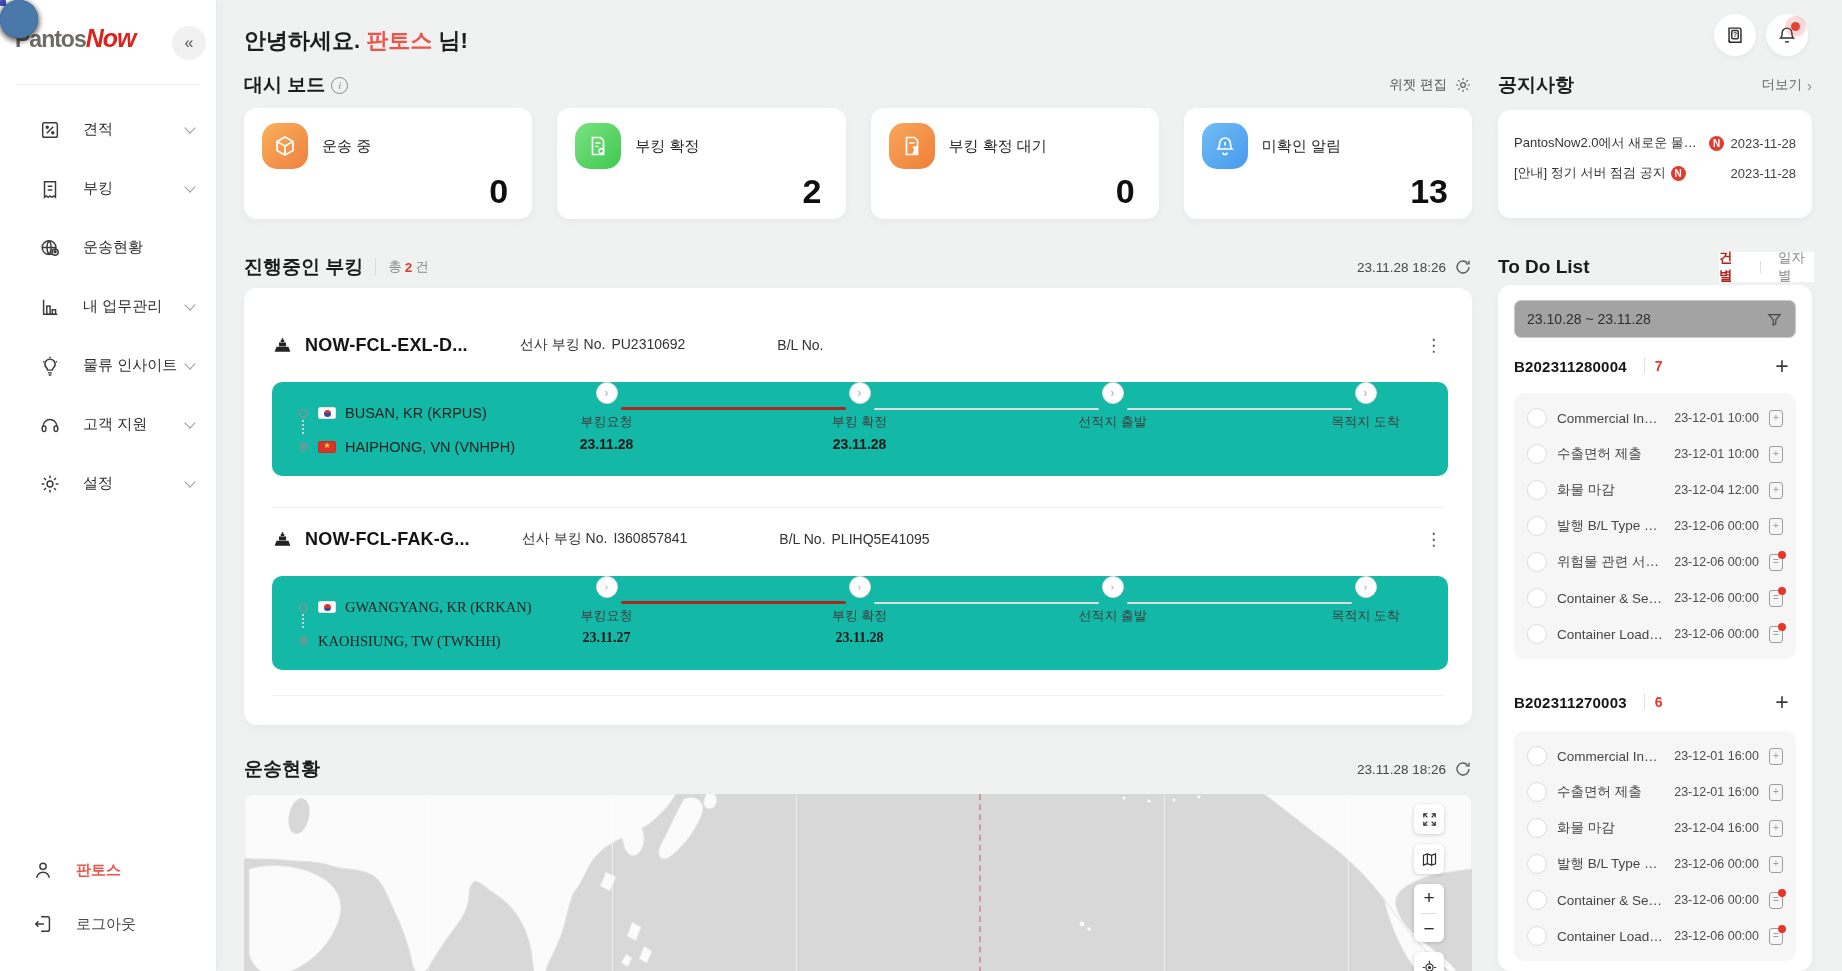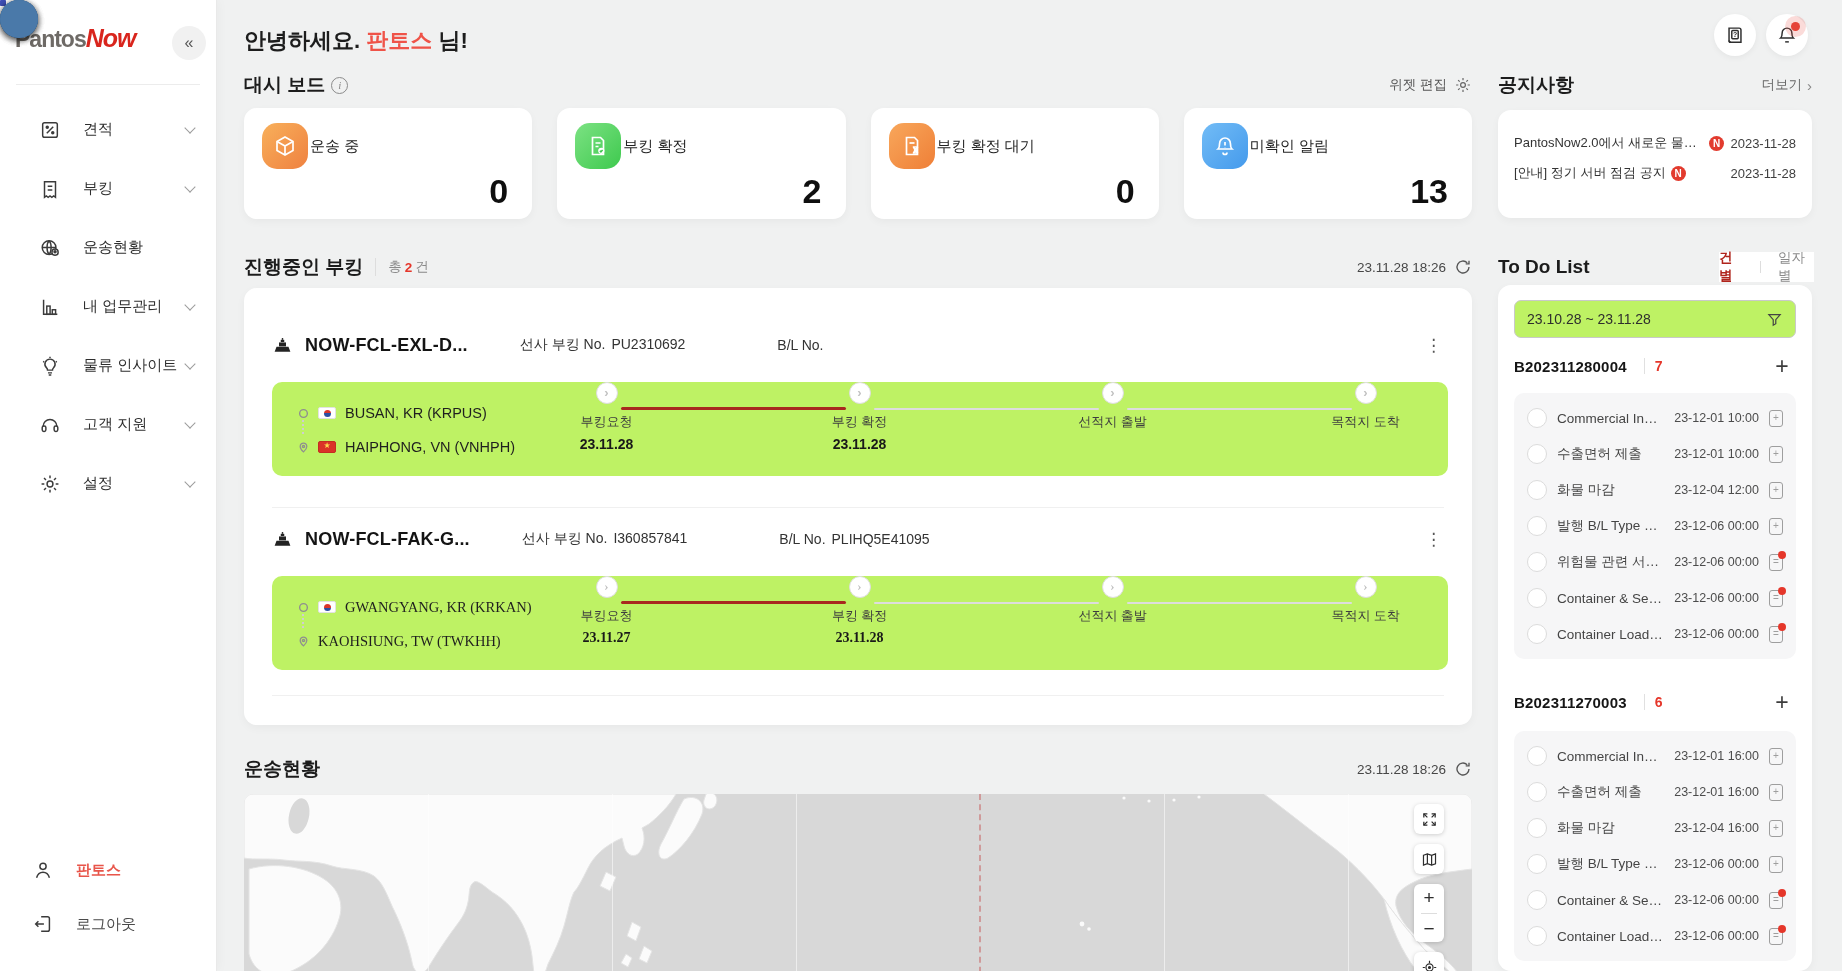--- a/index.html
+++ b/index.html
@@ -36,21 +36,21 @@
   .sec-title{font-size:19px;font-weight:700;color:#1c1c1c;}
   .dash-head{position:absolute;left:244px;top:72px;width:1228px;display:flex;align-items:center;}
   .info-ic{width:17px;height:17px;border:1.4px solid #8b8b8b;border-radius:50%;color:#8b8b8b;font-size:11px;display:flex;align-items:center;justify-content:center;margin-left:6px;cursor:pointer;}
   .info-ic::after{content:"i";font-style:italic;font-family:"Liberation Serif",serif;}
   .widget-edit{margin-left:auto;display:flex;align-items:center;gap:7px;font-size:13.5px;color:#555;cursor:pointer;}
   .widget-edit svg{width:18px;height:18px;color:#666;}
 
   
   .cards{position:absolute;left:244px;top:108px;width:1228px;display:flex;gap:25px;}
   .card{flex:1;height:111px;background:#fff;border-radius:13px;position:relative;box-shadow:0 3px 8px rgba(0,0,0,.04);cursor:pointer;}
-  .card-top{display:flex;align-items:center;gap:2px;padding:15px 4px 0 18px;}
+  .card-top{display:flex;align-items:center;gap:14px;padding:15px 4px 0 18px;}
   .card-ico{width:46px;height:46px;border-radius:15px;background:linear-gradient(135deg,var(--c1),var(--c2));display:flex;align-items:center;justify-content:center;flex:none;}
   .card-ico svg{width:24px;height:24px;}
   .card-label{font-size:15px;color:#222;}
   .card-value{position:absolute;right:24px;bottom:8px;font-size:34px;font-weight:700;color:#0f0f0f;}
 
   
   .notice-head{position:absolute;left:1498px;top:72px;width:314px;display:flex;align-items:center;justify-content:space-between;}
   .more-link{font-size:13.5px;color:#666;display:flex;align-items:center;gap:5px;cursor:pointer;}
   .more-link::after{content:"\203A";font-size:15px;color:#888;}
   .notice-card{position:absolute;left:1498px;top:110px;width:314px;height:108px;background:#fff;border-radius:13px;box-shadow:0 3px 8px rgba(0,0,0,.04);padding:18px 16px 0 16px;}
@@ -76,21 +76,21 @@
   .bk-panel{position:absolute;left:244px;top:288px;width:1228px;height:437px;background:#fff;border-radius:13px;box-shadow:0 3px 10px rgba(0,0,0,.04);}
   .bk-item-head{position:absolute;left:28px;right:24px;height:34px;display:flex;align-items:center;}
   .bk1-h{top:40px;} .bk2-h{top:234px;}
   .ship-ic{width:21px;height:21px;color:#232323;margin-right:12px;}
   .ship-ic svg{width:21px;height:21px;display:block;}
   .bk-id{font-size:18px;font-weight:700;color:#141414;letter-spacing:.2px;}
   .bk-meta{display:flex;align-items:baseline;gap:6px;font-size:14px;color:#333;text-align:center;}
   .m1{margin-left:52px;} .m2{margin-left:92px;}
   .kebab{margin-left:auto;color:#555;font-size:17px;cursor:pointer;padding:4px 6px;}
   .kebab::after{content:"\22EE";}
-  .route{position:absolute;left:28px;right:24px;height:94px;background:#bef264;border-radius:10px;}
+  .route{position:absolute;left:28px;right:24px;height:94px;background:#14b8a6;border-radius:10px;}
   .r1{top:94px;} .r2{top:288px;font-family:Liberation Serif, serif;}
   .bk-div{position:absolute;left:28px;right:28px;border-top:1px solid #f0f0f0;}
   .d1{top:219px;} .d2{top:407px;}
   .rt-row{position:absolute;left:26px;display:flex;align-items:center;gap:9px;height:20px;}
   .rt-o{top:21px;} .rt-d{top:55px;}
   .rt-mark{width:11px;height:11px;flex:none;color:#8f8f8f;}
   .rt-mark svg{width:11px;height:11px;display:block;}
   .rt-dots{position:absolute;left:30px;top:38px;height:14px;border-left:2px dotted #cfcfcf;}
   .flag{width:18px;height:12px;border-radius:2px;border:1px solid #e2e2e2;position:relative;flex:none;background:#fff;}
   .flag[data-flag="kr"]::after{content:"";position:absolute;left:4.5px;top:1.5px;width:7px;height:7px;border-radius:50%;background:linear-gradient(#d9362b 50%,#2b4ea2 50%);}
@@ -109,21 +109,21 @@
   .seg2{left:calc(37.5% + 14px);width:calc(25% - 28px);}
   .seg3{left:calc(62.5% + 14px);width:calc(25% - 28px);}
 
   
   .todo-title{position:absolute;left:1498px;top:256px;}
   .todo-toggle{position:absolute;left:1719px;top:252px;width:95px;height:30px;background:#fff;display:flex;align-items:center;justify-content:center;gap:17px;font-size:13.5px;z-index:30;}
   .tg-case{color:#b0241c;font-weight:700;cursor:pointer;}
   .tg-sep{width:1px;height:12px;background:#ddd;}
   .tg-date{color:#8a8a8a;cursor:pointer;}
   .todo-panel{position:absolute;left:1498px;top:285px;width:314px;height:686px;background:#fff;border-radius:13px;box-shadow:0 3px 10px rgba(0,0,0,.04);}
-  .date-input{position:absolute;left:16px;right:16px;top:15px;height:38px;border:1px solid #c9c9c9;border-radius:7px;background:#bef264;display:flex;align-items:center;padding:0 12px;font-size:14px;color:#2e2e2e;cursor:pointer;z-index:45;}
+  .date-input{position:absolute;left:16px;right:16px;top:15px;height:38px;border:1px solid #c9c9c9;border-radius:7px;background:#a3a3a3;display:flex;align-items:center;padding:0 12px;font-size:14px;color:#2e2e2e;cursor:pointer;z-index:45;}
   .funnel{margin-left:auto;width:17px;height:17px;color:#444;}
   .funnel svg{width:17px;height:17px;display:block;}
   .group-head{position:absolute;left:16px;right:16px;height:30px;display:flex;align-items:center;gap:7px;}
   .g1-head{top:66px;} .g2-head{top:402px;}
   .group-id{font-size:15px;font-weight:700;color:#161616;letter-spacing:.2px;}
   .group-count{margin-left:10px;padding-left:10px;border-left:1px solid #e0e0e0;font-size:14px;font-weight:700;color:#e5362a;}
   .group-add{margin-left:auto;width:28px;height:28px;display:flex;align-items:center;justify-content:center;color:#3c3c3c;font-size:23px;font-weight:300;cursor:pointer;z-index:45;}
   .group-add::after{content:"+";}
   .task-card{position:absolute;left:16px;right:16px;background:#f6f6f7;border-radius:10px;padding:7px 0;}
   .g1-card{top:108px;height:266px;} .g2-card{top:446px;height:230px;}

